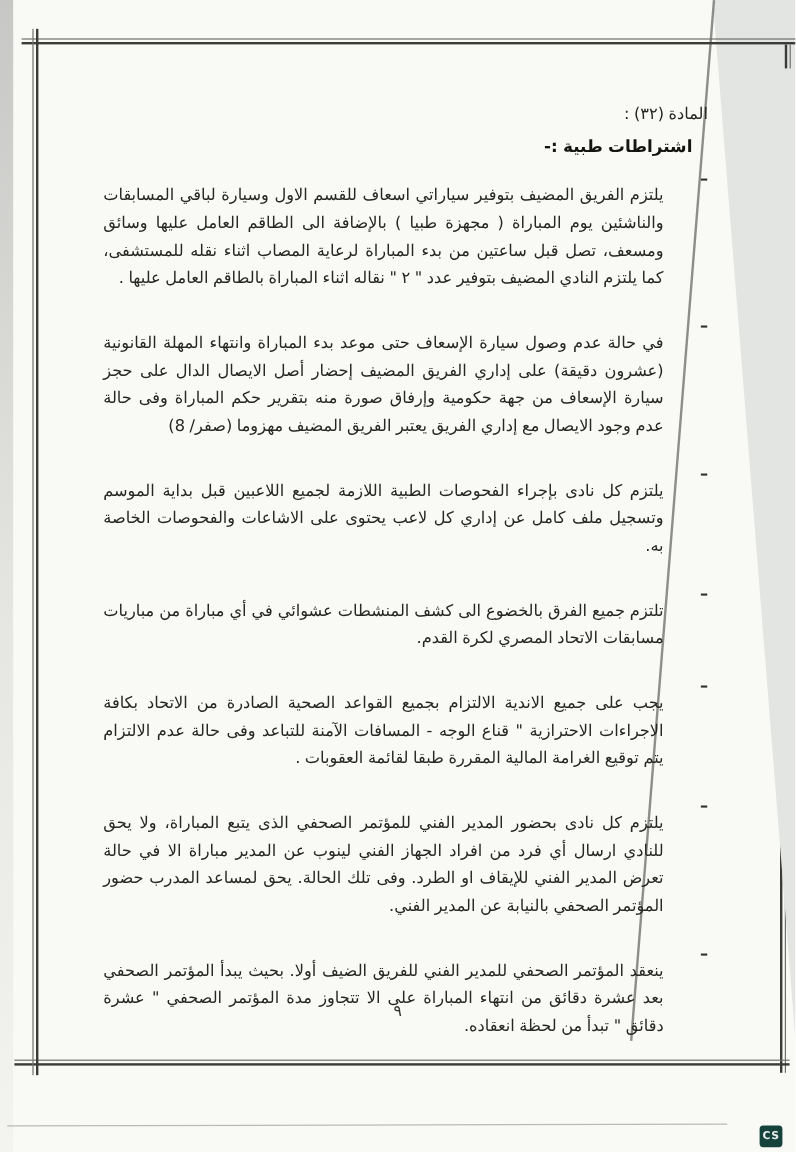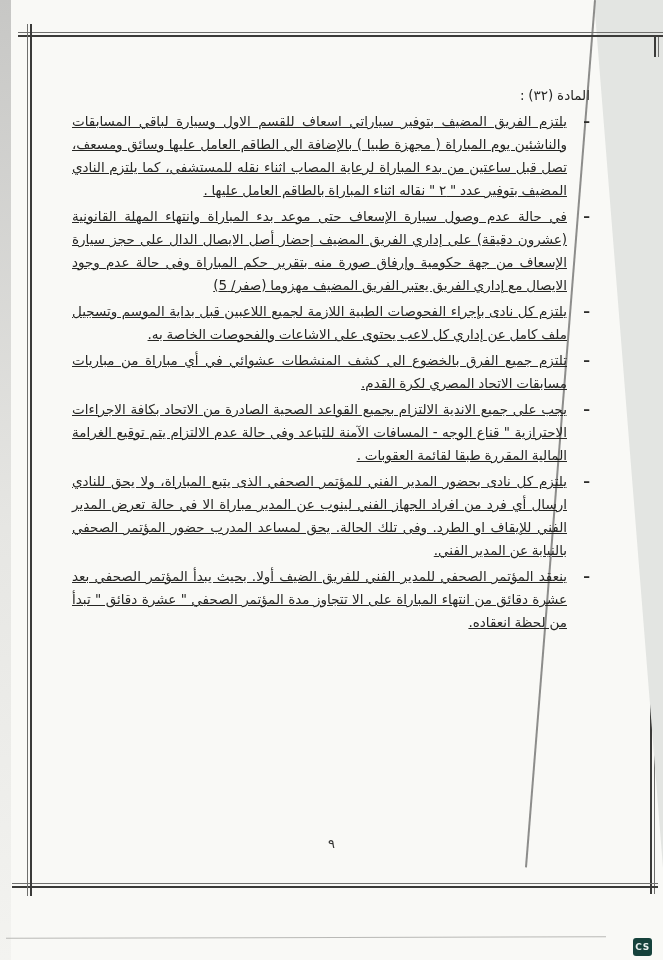--- a/index.html
+++ b/index.html
@@ -45,21 +45,21 @@
   .content {
     position:absolute; top:84px; left:72px; right:73px;
     direction:rtl; text-align:right;
     color:#262624; font-size:13.5px; line-height:23px;
     z-index:4; word-spacing:-0.5px;
   }
   .article-title { margin:0; }
   .section-heading { font-weight:bold; color:#141412; padding-right:13px; margin:5px 0 3px 0; font-size:14px; }
   .bullet { display:flex; margin:3px 0 3px 0; }
   .bullet .dash { flex:0 0 14px; width:14px; margin-left:9px; font-weight:bold; color:#2c2c2a; }
-  .bullet .btext { flex:1; margin:0; text-align:justify;text-decoration:underline; }
+  .bullet .btext { flex:1; margin:14px; text-align:justify; }
   .article-title.second { margin-top:4px; }
   .page-number {
     position:absolute; top:836px; left:0; width:663px; text-align:center;
     font-size:13px; color:#333331; z-index:4;
   }
   .watermark {
     position:absolute; left:633px; top:938px; width:19px; height:18px;
     background:#16423c; border-radius:3px; color:#e8efed;
     font-size:9px; font-weight:bold; line-height:18px; text-align:center;
     z-index:6; letter-spacing:0.5px;
@@ -77,28 +77,29 @@
 
   <div class="vbar frame-right-low"></div>
   <div class="hbar frame-top"></div>
   <div class="hbar frame-bottom"></div>
   <div class="vbar frame-left"></div>
   <div class="vbar frame-right-stub"></div>
 
   <div class="content">
 
     <p class="article-title">المادة (٣٢) :</p>
+    <p class="section-heading">اشتراطات طبية :-</p>
 
     <div class="bullet">
       <span class="dash">–</span>
       <p class="btext">يلتزم الفريق المضيف بتوفير سياراتي اسعاف للقسم الاول وسيارة لباقي المسابقات والناشئين يوم المباراة ( مجهزة طبيا ) بالإضافة الى الطاقم العامل عليها وسائق ومسعف، تصل قبل ساعتين من بدء المباراة لرعاية المصاب اثناء نقله للمستشفى، كما يلتزم النادي المضيف بتوفير عدد " ٢ " نقاله اثناء المباراة بالطاقم العامل عليها .</p>
     </div>
     <div class="bullet">
       <span class="dash">–</span>
-      <p class="btext">في حالة عدم وصول سيارة الإسعاف حتى موعد بدء المباراة وانتهاء المهلة القانونية (عشرون دقيقة) على إداري الفريق المضيف إحضار أصل الايصال الدال على حجز سيارة الإسعاف من جهة حكومية وإرفاق صورة منه بتقرير حكم المباراة وفى حالة عدم وجود الايصال مع إداري الفريق يعتبر الفريق المضيف مهزوما (صفر/ 5)</p>
+      <p class="btext">في حالة عدم وصول سيارة الإسعاف حتى موعد بدء المباراة وانتهاء المهلة القانونية (عشرون دقيقة) على إداري الفريق المضيف إحضار أصل الايصال الدال على حجز سيارة الإسعاف من جهة حكومية وإرفاق صورة منه بتقرير حكم المباراة وفى حالة عدم وجود الايصال مع إداري الفريق يعتبر الفريق المضيف مهزوما (صفر/ 8)</p>
     </div>
     <div class="bullet">
       <span class="dash">–</span>
       <p class="btext">يلتزم كل نادى بإجراء الفحوصات الطبية اللازمة لجميع اللاعبين قبل بداية الموسم وتسجيل ملف كامل عن إداري كل لاعب يحتوى على الاشاعات والفحوصات الخاصة به.</p>
     </div>
     <div class="bullet">
       <span class="dash">–</span>
       <p class="btext">تلتزم جميع الفرق بالخضوع الى كشف المنشطات عشوائي في أي مباراة من مباريات مسابقات الاتحاد المصري لكرة القدم.</p>
     </div>
     <div class="bullet">

